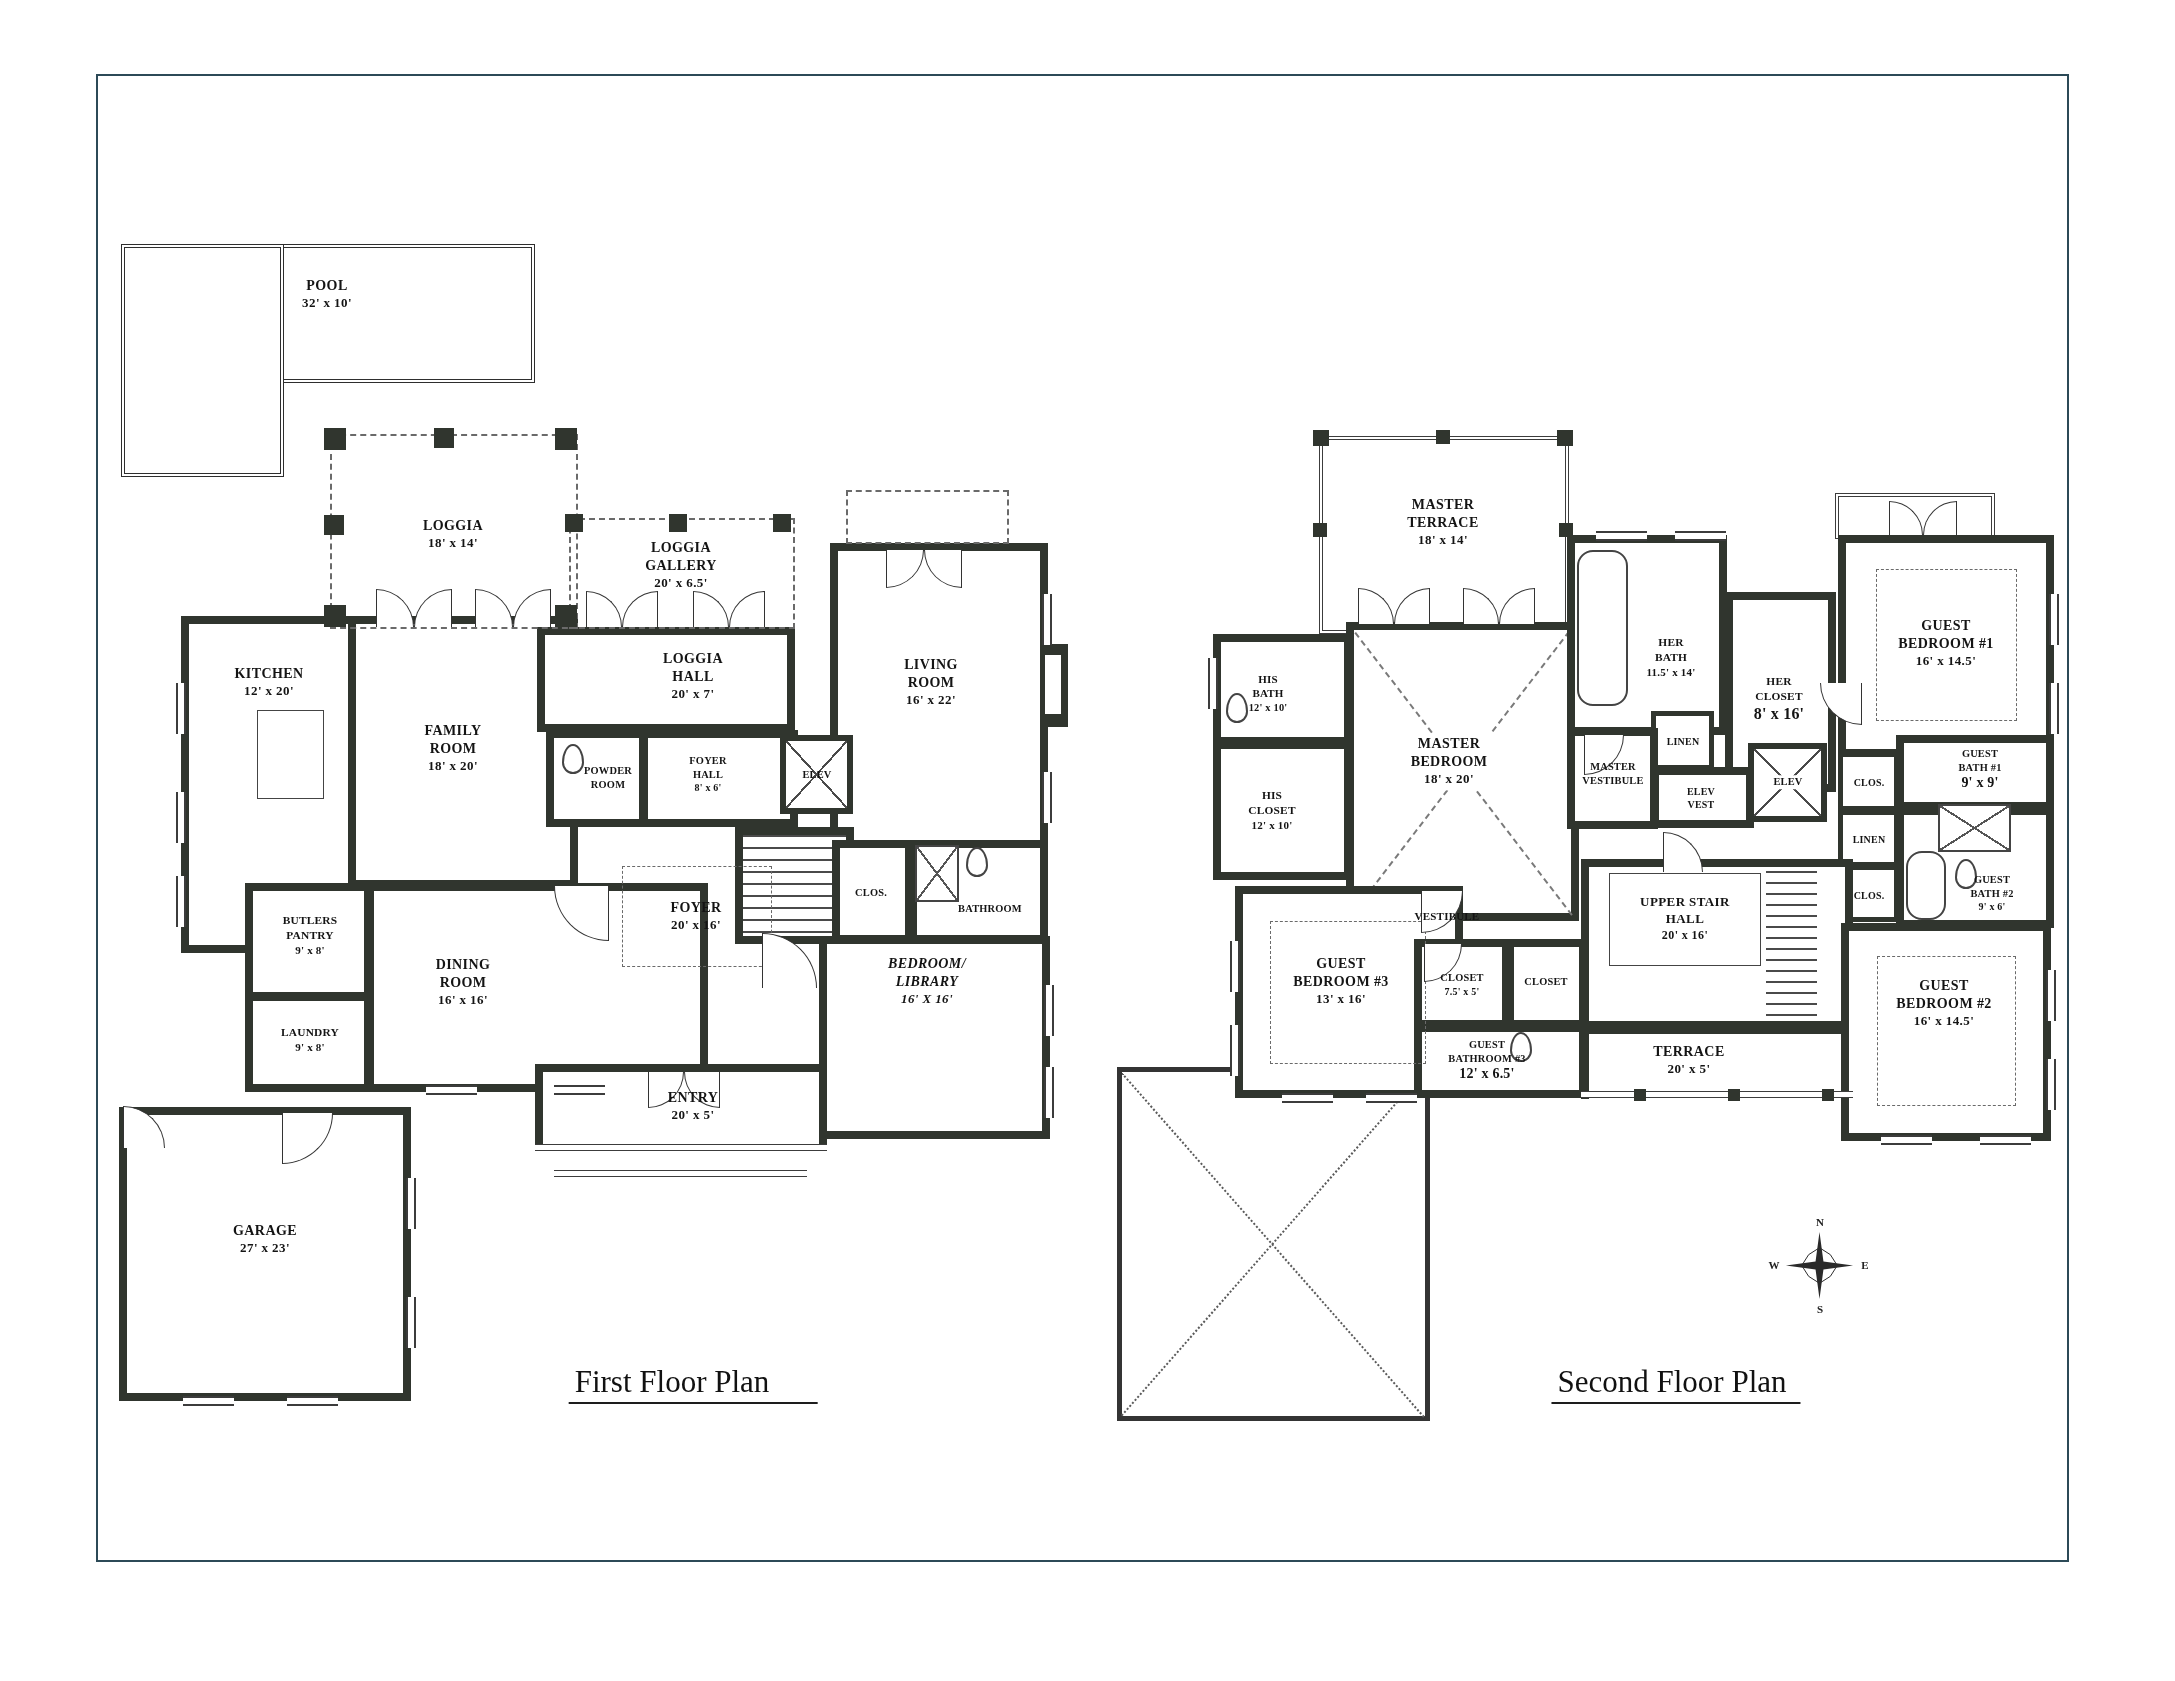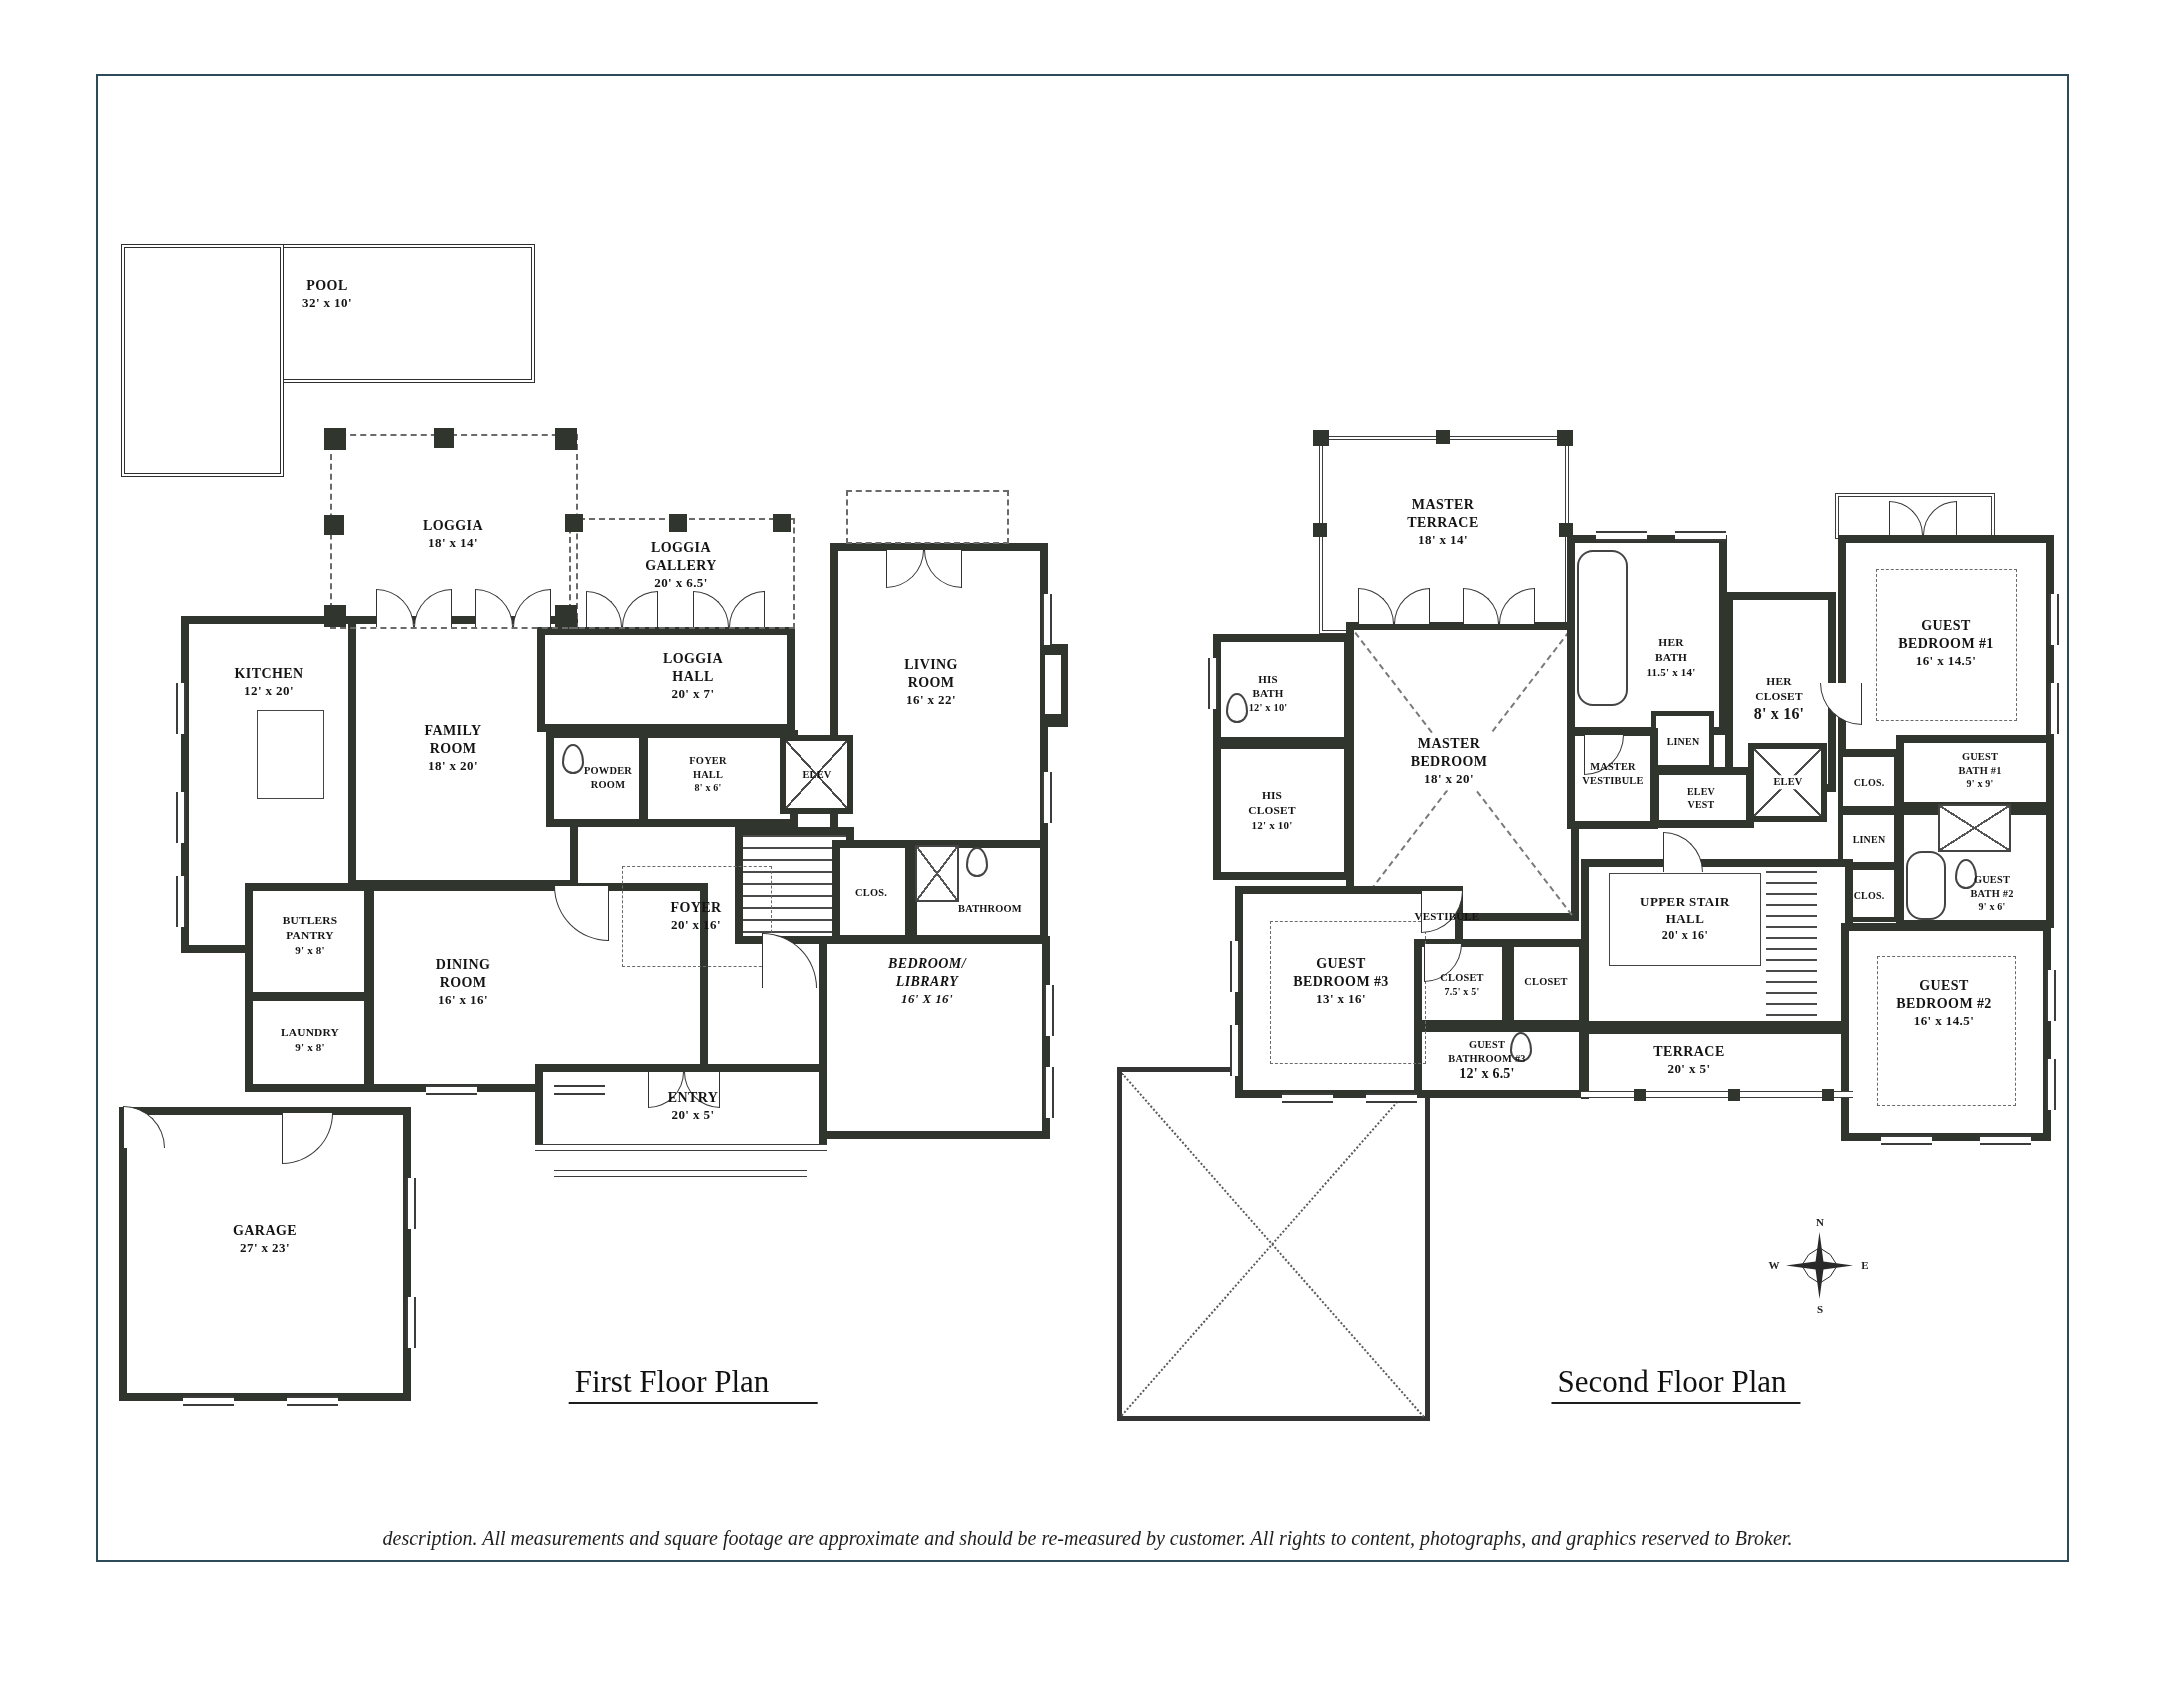--- a/index.html
+++ b/index.html
@@ -237,21 +237,21 @@
   <div class="lbl" style="left:1946px;top:644px;background:#fff;padding:1px 3px;"><span>GUEST
 BEDROOM #1</span><span class="dims">16' x 14.5'</span></div>
   <div class="q tr" style="left:1889px;top:501px;width:34px;height:34px;"></div>
   <div class="q tl" style="left:1923px;top:501px;width:34px;height:34px;"></div>
 
   <div class="rm5" style="left:1838px;top:752px;width:61px;height:59px;"></div>
   <div class="lbl sm" style="left:1869px;top:782px;font-size:10px;"><span>CLOS.</span></div>
 
   <div class="rm" style="left:1896px;top:735px;width:158px;height:75px;"></div>
   <div class="lbl sm" style="left:1980px;top:770px;font-size:10.4px;"><span>GUEST
-BATH #1</span><span class="dims" style="font-size:10px;">9' x 9'</span></div>
+BATH #1</span><span class="dims" style="font-size:14px;">9' x 9'</span></div>
 
   <div class="xthin" style="left:1938px;top:804px;width:73px;height:48px;"></div>
 
   <div class="rm5" style="left:1838px;top:810px;width:61px;height:57px;"></div>
   <div class="lbl sm" style="left:1869px;top:839px;font-size:10px;"><span>LINEN</span></div>
 
   <div class="rm5" style="left:1838px;top:865px;width:61px;height:57px;"></div>
   <div class="lbl sm" style="left:1869px;top:895px;font-size:10px;"><span>CLOS.</span></div>
 
   <div class="rm" style="left:1896px;top:807px;width:158px;height:121px;"></div>
@@ -330,15 +330,14 @@
       <polygon points="38,20 49,27 56,38 49,49 38,56 27,49 20,38 27,27" fill="none" stroke="#2a2a2a" stroke-width="1"></polygon>
     </svg>
   </div>
   <div class="cmp-l" style="left:1820px;top:1222px;">N</div>
   <div class="cmp-l" style="left:1865px;top:1265px;">E</div>
   <div class="cmp-l" style="left:1820px;top:1309px;">S</div>
   <div class="cmp-l" style="left:1774px;top:1265px;">W</div>
 
   <div class="floorlbl" style="left:1676px;top:1364px;padding:0 14px 2px 6px;">Second Floor Plan</div>
 
-  <div class="disc" style="top:1527px;">description. All measurements and square footage are approximate and should be re-measured by customer.  All rights to content, photographs, and graphics reserved to Broker.</div>
 </div>
 
 
 </body></html>

